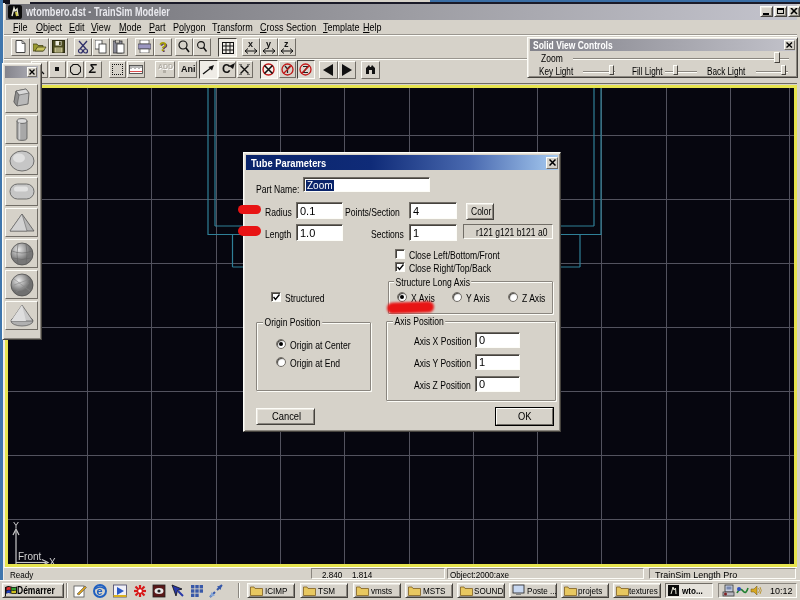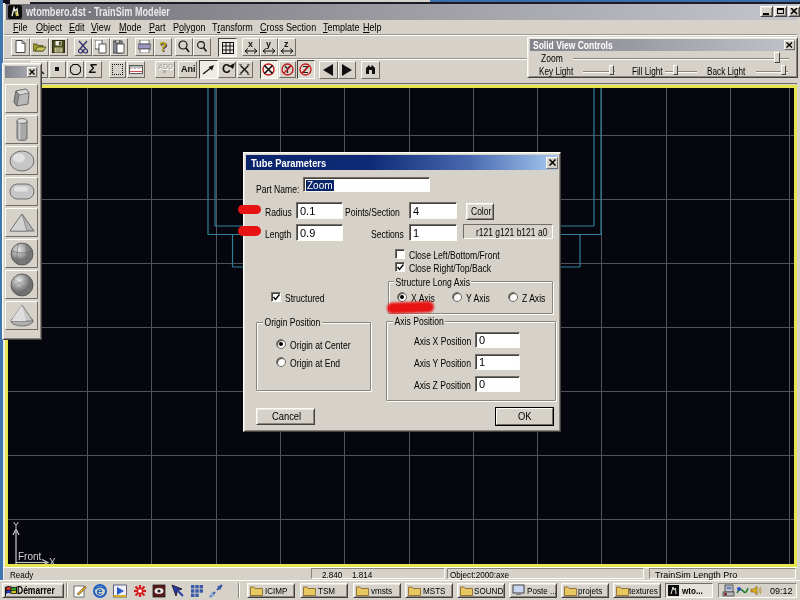--- a/index.html
+++ b/index.html
@@ -367,21 +367,21 @@
 <div class="abs sunkenf" style="left:296px;top:202px;width:47px;height:17px;"></div>
 <div class="abs t11" style="left:300px;top:205px;">0.1</div>
 <div class="abs t11 sx78" style="left:345px;top:206px;">Points/Section</div>
 <div class="abs sunkenf" style="left:409px;top:202px;width:48px;height:17px;"></div>
 <div class="abs t11" style="left:413px;top:205px;">4</div>
 <div class="abs raised2" style="left:466px;top:203px;width:28px;height:17px;"></div>
 <div class="abs t10 sx85" style="left:471px;top:206px;">Color</div>
 
 <div class="abs t11 sx78" style="left:265px;top:228px;">Length</div>
 <div class="abs sunkenf" style="left:296px;top:224px;width:47px;height:17px;"></div>
-<div class="abs t11" style="left:300px;top:227px;">0.9</div>
+<div class="abs t11" style="left:300px;top:227px;">1.0</div>
 <div class="abs t11 sx78" style="left:371px;top:228px;">Sections</div>
 <div class="abs sunkenf" style="left:409px;top:224px;width:48px;height:17px;"></div>
 <div class="abs t11" style="left:413px;top:227px;">1</div>
 <div class="abs" style="left:463px;top:224px;width:90px;height:15px;background:#d6d2c9;border:1px solid;border-color:#716d66 #fdfdf8 #fdfdf8 #716d66;"></div>
 <div class="abs t10 sx85" style="left:476px;top:227px;">r121 g121 b121 a0</div>
 
 <div class="abs sunkenf" style="left:395px;top:249px;width:10px;height:10px;"></div>
 <div class="abs t11 sx78" style="left:409px;top:249px;">Close Left/Bottom/Front</div>
 <div class="abs sunkenf" style="left:395px;top:262px;width:10px;height:10px;"></div>
 <svg class="abs" style="left:397px;top:264px;" width="7" height="7" viewBox="0 0 7 7">
@@ -566,13 +566,13 @@
     <circle cx="3.5" cy="10" r="1.5" fill="#802020"></circle>
   </svg>
 <svg class="abs" style="left:736px;top:585px;" width="13" height="11" viewBox="0 0 13 11">
     <path d="M1 8 Q4 2 7 6 Q10 10 12 3" stroke="#208030" stroke-width="1.6" fill="none"></path>
     <circle cx="3" cy="4" r="2" fill="#3050c0"></circle>
   </svg>
 <svg class="abs" style="left:750px;top:585px;" width="12" height="11" viewBox="0 0 12 11">
     <polygon points="1,4 4,4 7,1 7,10 4,7 1,7" fill="#d8a820" stroke="#6a5210" stroke-width="0.5"></polygon>
     <path d="M8.5 3 Q10.5 5.5 8.5 8 M10 2 Q12.5 5.5 10 9" stroke="#b08818" stroke-width="0.8" fill="none"></path>
   </svg>
-<div class="abs" style="left:770px;top:586px;font-size:9px;color:#000;">09:12</div>
+<div class="abs" style="left:770px;top:586px;font-size:9px;color:#000;">10:12</div>
 
 </body></html>

